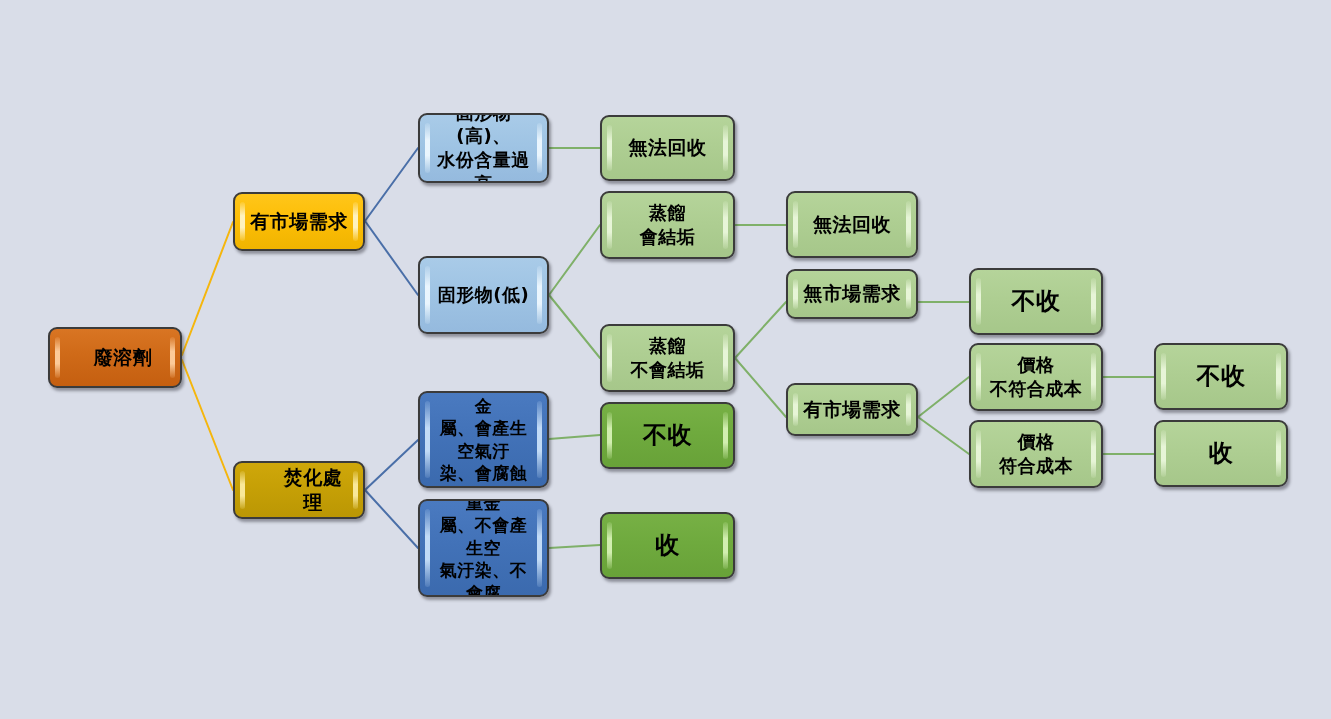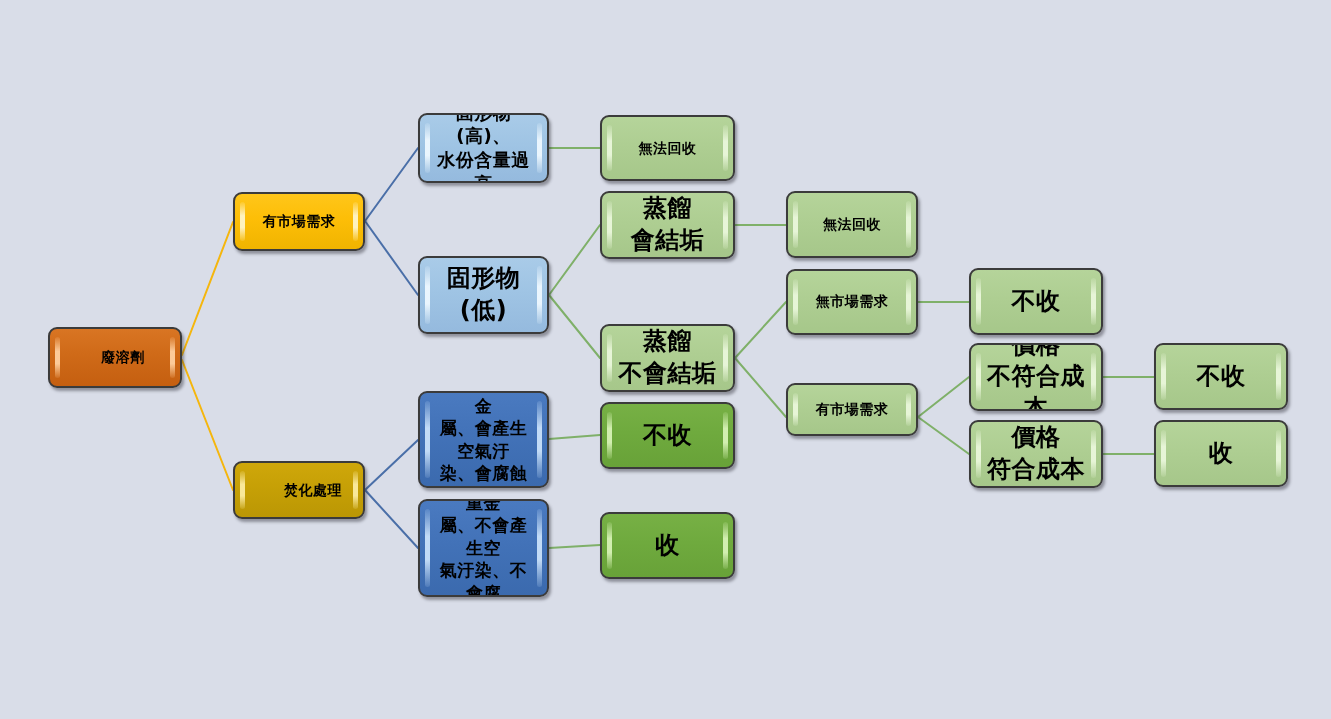--- a/index.html
+++ b/index.html
@@ -99,22 +99,22 @@
     background: linear-gradient(to bottom, rgba(226,242,208,.15), rgba(234,247,219,.95) 35%, rgba(234,247,219,.95) 65%, rgba(226,242,208,.15));
   }
   .n-green {
     background: linear-gradient(to bottom, #77b045 0%, #6faa3e 45%, #68a238 100%);
   }
   .n-green::before, .n-green::after {
     background: linear-gradient(to bottom, rgba(205,236,170,.15), rgba(215,242,182,.95) 35%, rgba(215,242,182,.95) 65%, rgba(205,236,170,.15));
   }
 
   .fs-20 { font-size: 24px; font-weight: 700; }
-  .fs-19 { font-size: 14px; font-weight: 700; }
-  .fs-18 { font-size: 24px; font-weight: 600; }
+  .fs-19 { font-size: 19px; font-weight: 700; }
+  .fs-18 { font-size: 18px; font-weight: 600; }
   .fs-17 { font-size: 18px; font-weight: 600; }
   .fs-14 { font-size: 17px; font-weight: 700; }
 </style>
 </head>
 <body>
 
 <div id="canvas">
   <svg id="edges" viewBox="0 0 1331 719" xmlns="http://www.w3.org/2000/svg">
       <path d="M182,355 L233,222" stroke="#f5b60d" stroke-width="2" fill="none" stroke-linecap="round"></path>
       <path d="M182,360 L233,490" stroke="#f5b60d" stroke-width="2" fill="none" stroke-linecap="round"></path>
@@ -177,21 +177,21 @@
       </div>
       <div class="node n-green" style="left: 600px; top: 402px; width: 135px; height: 67px;">
         <span class="lbl fs-20">不收</span>
       </div>
       <div class="node n-green" style="left: 600px; top: 512px; width: 135px; height: 67px;">
         <span class="lbl fs-20">收</span>
       </div>
       <div class="node n-ltgreen" style="left: 786px; top: 191px; width: 132px; height: 67px;">
         <span class="lbl fs-19">無法回收</span>
       </div>
-      <div class="node n-ltgreen" style="left: 786px; top: 269px; width: 132px; height: 66px; font-family: Liberation Mono, monospace;">
+      <div class="node n-ltgreen" style="left: 786px; top: 269px; width: 132px; height: 50px;">
         <span class="lbl fs-19">無市場需求</span>
       </div>
       <div class="node n-ltgreen" style="left: 786px; top: 383px; width: 132px; height: 53px;">
         <span class="lbl fs-19">有市場需求</span>
       </div>
       <div class="node n-ltgreen" style="left: 969px; top: 268px; width: 134px; height: 67px;">
         <span class="lbl fs-20">不收</span>
       </div>
       <div class="node n-ltgreen" style="left: 969px; top: 343px; width: 134px; height: 68px;">
         <span class="lbl fs-18">價格

